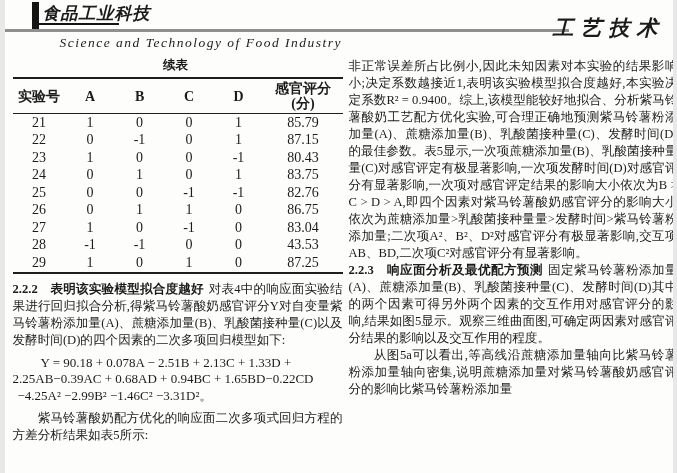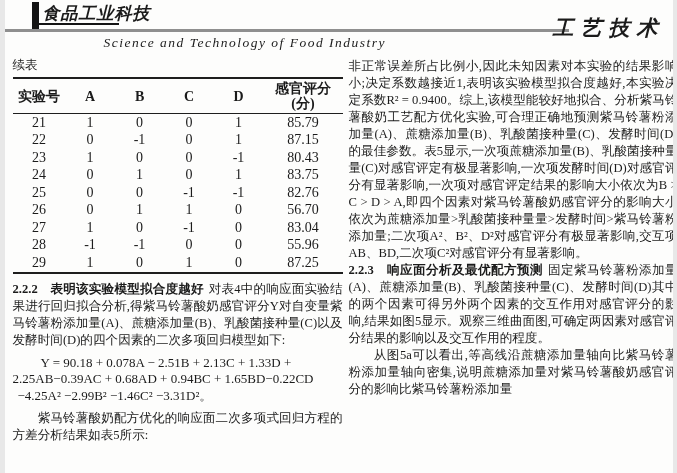--- a/index.html
+++ b/index.html
@@ -18,42 +18,42 @@
   .logo-bar { position:absolute; left:27px; top:2px; width:7px; height:29px; background:#141414; }
   .logo-cn {
     position:absolute; left:38px; top:2px;
     font-size:17px; font-weight:bold; font-style:italic;
     letter-spacing:1px; white-space:nowrap;
   }
   .logo-underline { position:absolute; left:34px; top:23px; width:80px; height:2px; background:#141414; }
   .header-rule { position:absolute; left:0; top:29px; width:564px; height:3px; background:#8f8f8f; }
   .journal-en {
     position:absolute; left:55px; top:35px;
-    font-style:italic; font-size:13.5px; letter-spacing:1.5px; white-space:nowrap;margin-left:44px;
+    font-style:italic; font-size:13.5px; letter-spacing:1.5px; white-space:nowrap;
   }
   .section-label {
     position:absolute; right:8px; top:14px;
     font-size:21px; font-weight:bold; font-style:italic;
     letter-spacing:7px; white-space:nowrap;
   }
 
   
   .col-left  { position:absolute; left:8px;  top:57px; width:330px; }
   .col-right { position:absolute; left:344px; top:58px; width:329px; }
 
   .body-text {
     font-size:12.6px; line-height:17px;
     text-align:justify; text-justify:inter-ideograph;
   }
   .indent { text-indent:2em; }
   .sec-head { font-weight:bold; padding-right:5px; }
 
   
   .cont-label {
-    text-align:left; font-weight:normal; font-size:12.5px;
+    text-align:center; font-weight:bold; font-size:12.5px;
     padding-right:4px; margin-bottom:3px;
   }
   table.results {
     width:100%; border-collapse:collapse;
     border-top:2px solid #1e1e1e; border-bottom:2px solid #1e1e1e;
     font-size:14px;
   }
   table.results thead th {
     font-weight:bold; text-align:center; vertical-align:middle;
     border-bottom:1.5px solid #1e1e1e;
@@ -150,37 +150,37 @@
             <td>-1</td>
             <td>-1</td>
             <td>82.76</td>
           </tr>
           <tr>
             <td>26</td>
             <td>0</td>
             <td>1</td>
             <td>1</td>
             <td>0</td>
-            <td>56.70</td>
+            <td>86.75</td>
           </tr>
           <tr>
             <td>27</td>
             <td>1</td>
             <td>0</td>
             <td>-1</td>
             <td>0</td>
             <td>83.04</td>
           </tr>
           <tr>
             <td>28</td>
             <td>-1</td>
             <td>-1</td>
             <td>0</td>
             <td>0</td>
-            <td>55.96</td>
+            <td>43.53</td>
           </tr>
           <tr>
             <td>29</td>
             <td>1</td>
             <td>0</td>
             <td>1</td>
             <td>0</td>
             <td>87.25</td>
           </tr>
         </tbody>

